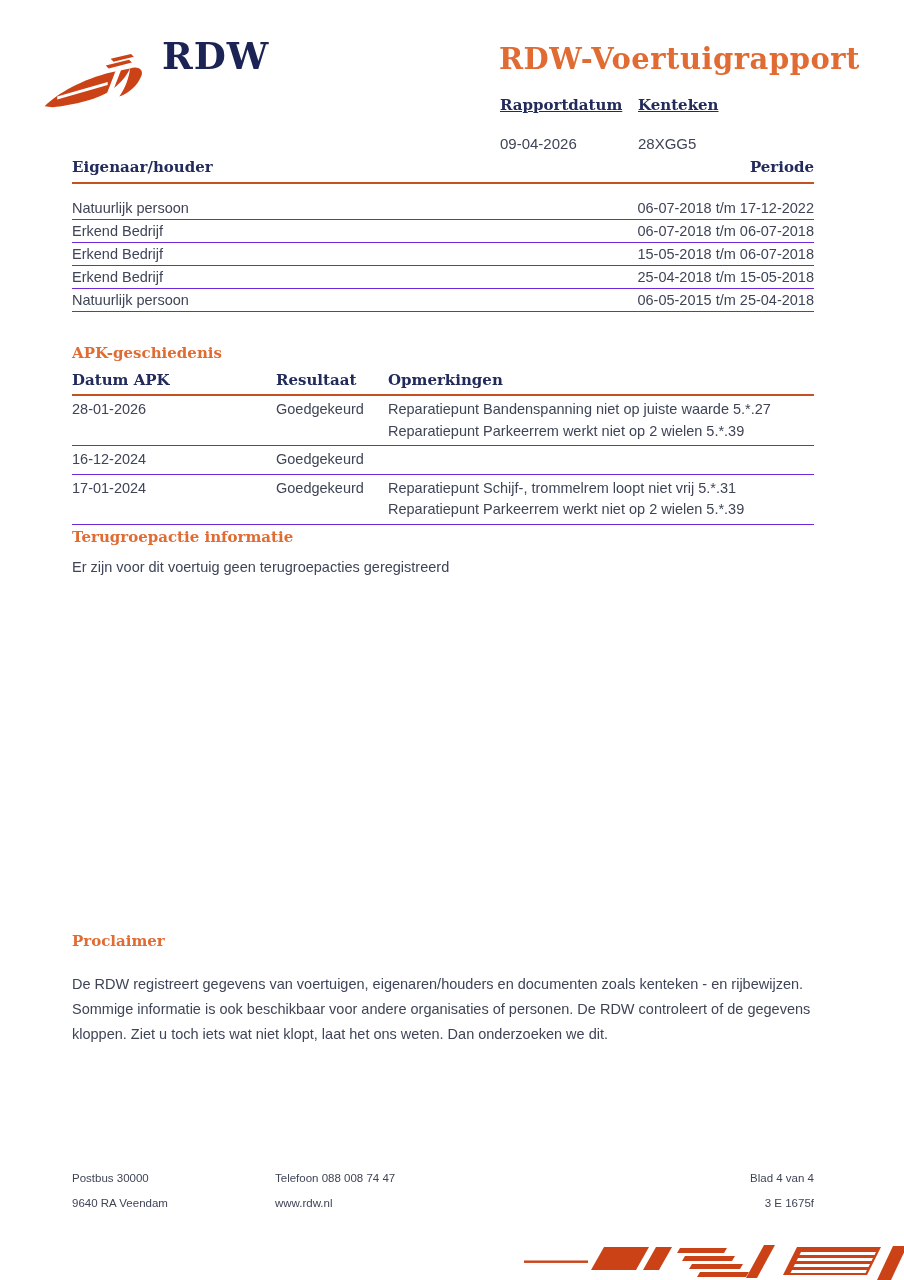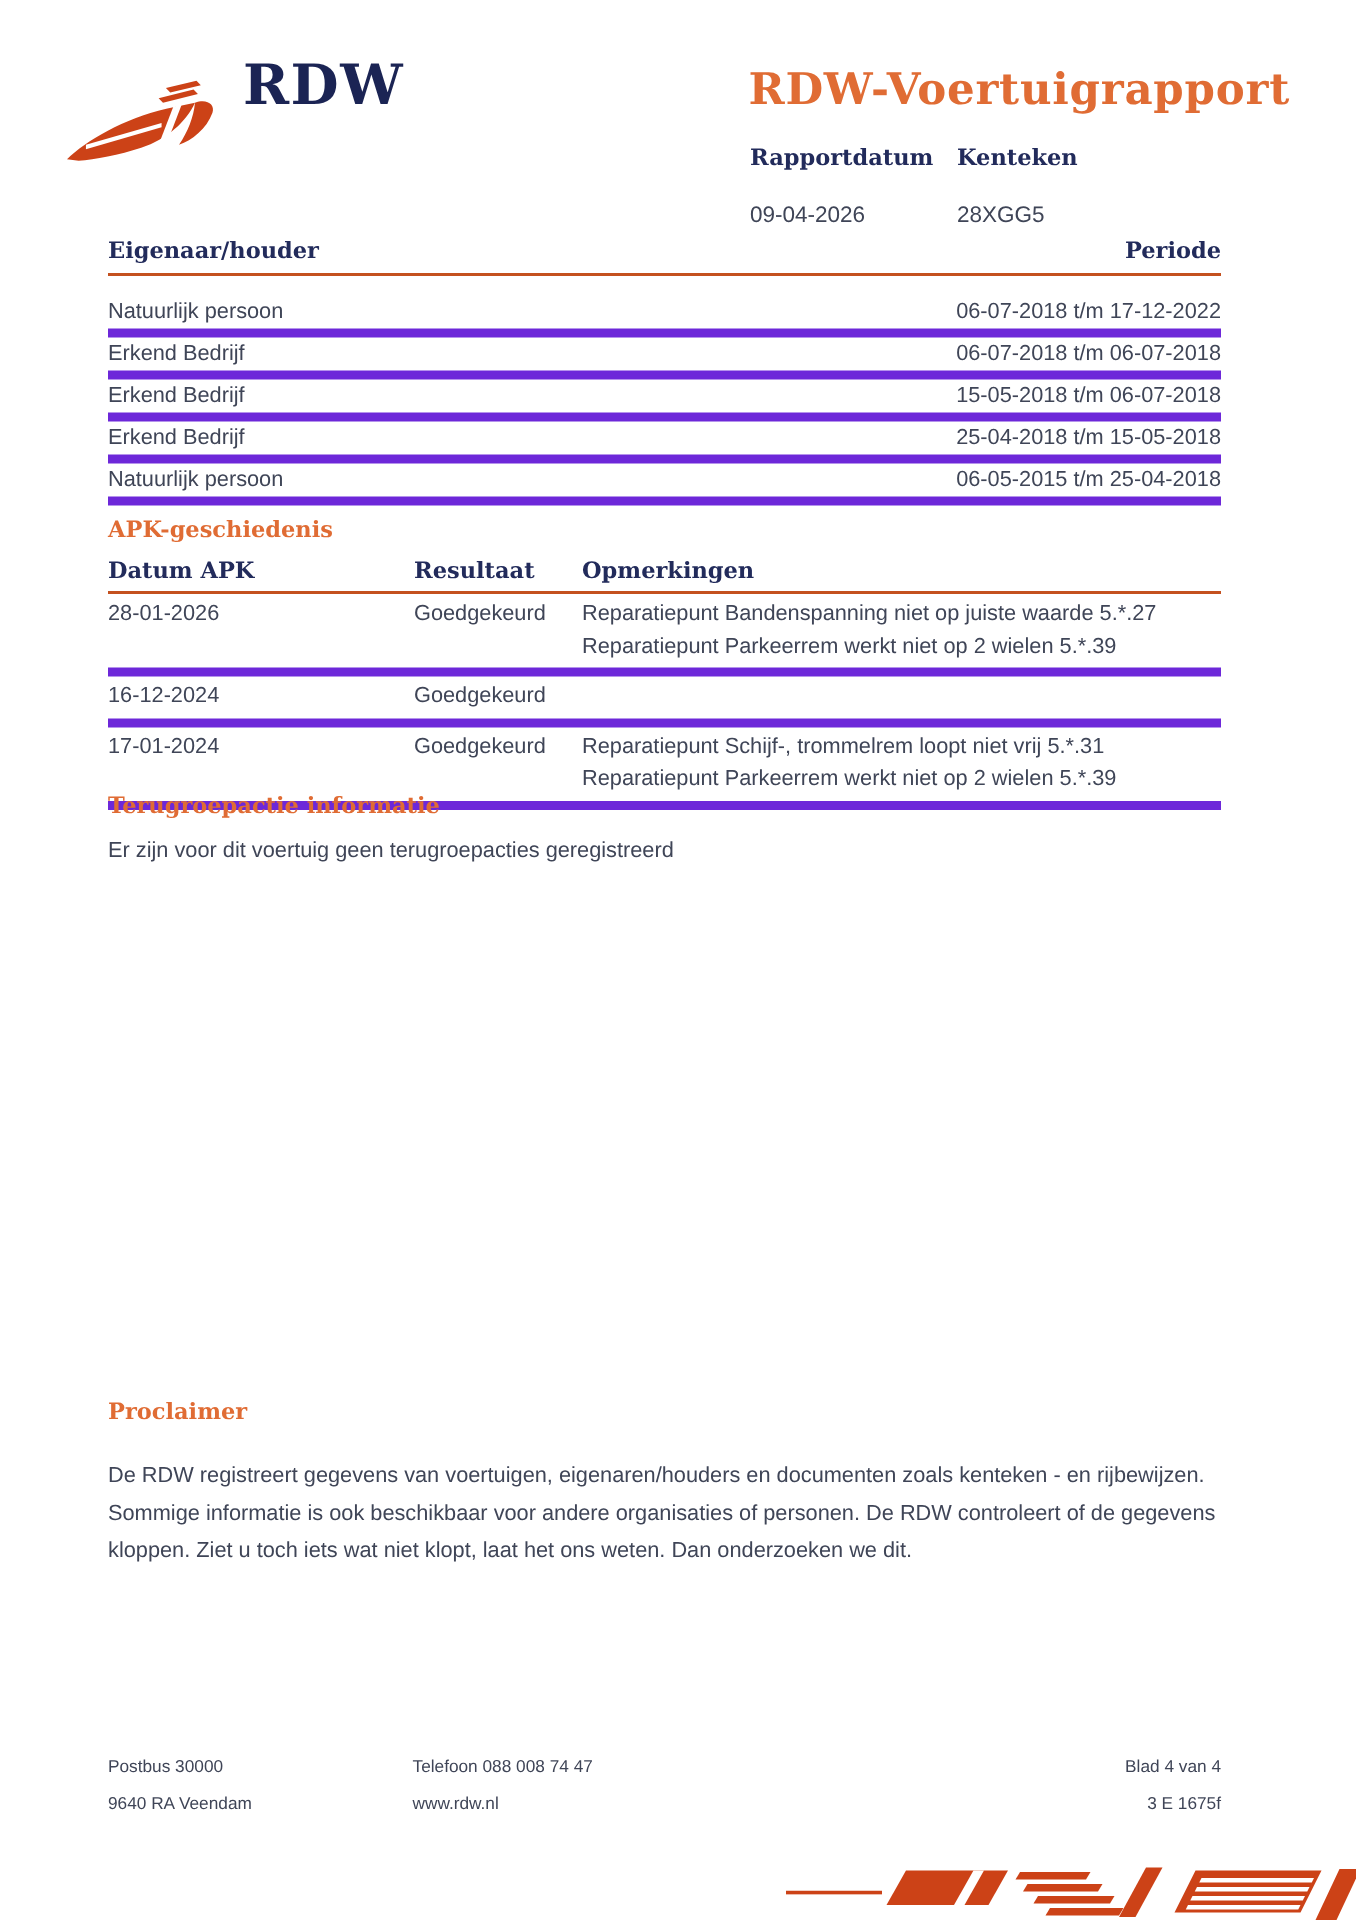--- a/index.html
+++ b/index.html
@@ -21,28 +21,28 @@
   .wordmark {
     position:absolute; left:162px; top:34px;
     font-size:37px; letter-spacing:1px; color:#1b2454;
   }
   .doc-title {
     position:absolute; left:499px; top:42px;
     font-size:29px; color:#e06c34; letter-spacing:0.5px; white-space:nowrap;
   }
   .meta { position:absolute; left:500px; top:96px; display:flex; }
   .meta-col { width:138px; }
-  .meta-label { font-size:15px; color:#222b5b; }
+  .meta-label { font-size:15px; color:#222b5b;text-decoration:underline; }
   .meta-value { font-size:15px; margin-top:21px; }
 
   
   .section { position:absolute; left:72px; width:742px; }
   .section-title { font-size:15px; color:#e06c34; }
   .rule { height:2px; background:#c4511f; border:none; }
-  .sep { border-bottom:6px solid #6d28d9; }
+  .sep { border-bottom:1px solid #6d28d9; }
 
   
   .owner-section { top:158px; }
   .owner-head { display:flex; justify-content:space-between; font-size:15px; }
   .owner-section .rule { margin-top:6px; }
   .owner-rows { margin-top:13px; }
   .owner-row {
     display:flex; justify-content:space-between;
     font-size:14.5px; padding:3px 0;
   }

